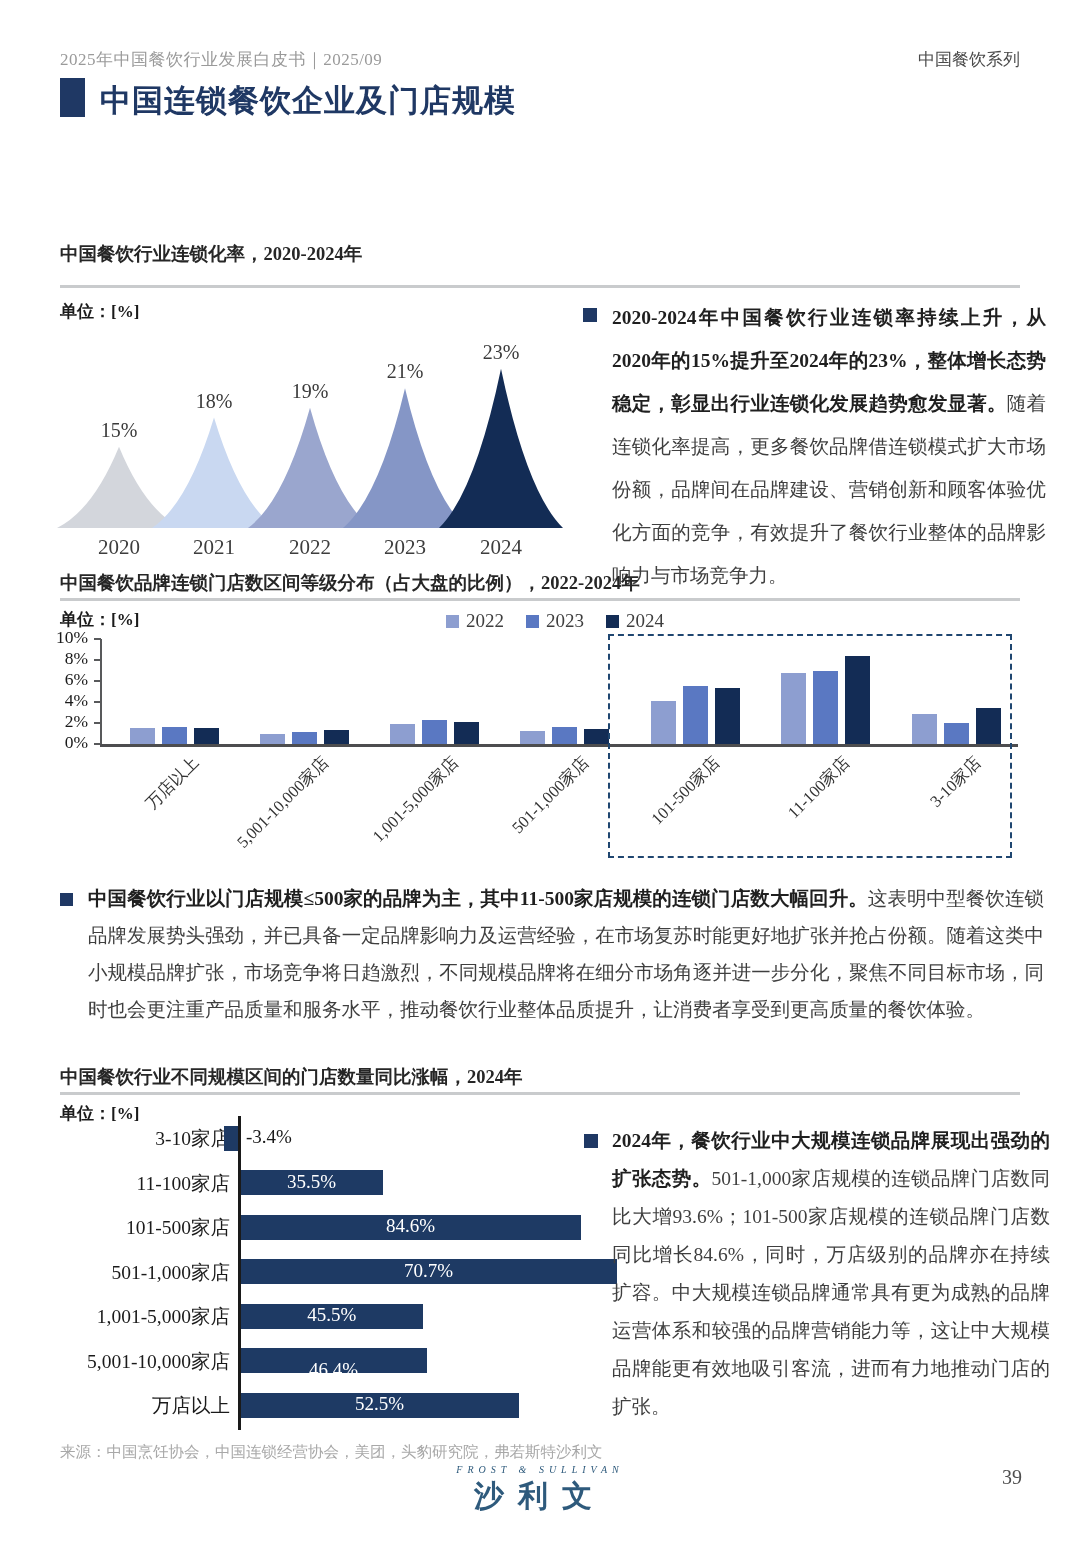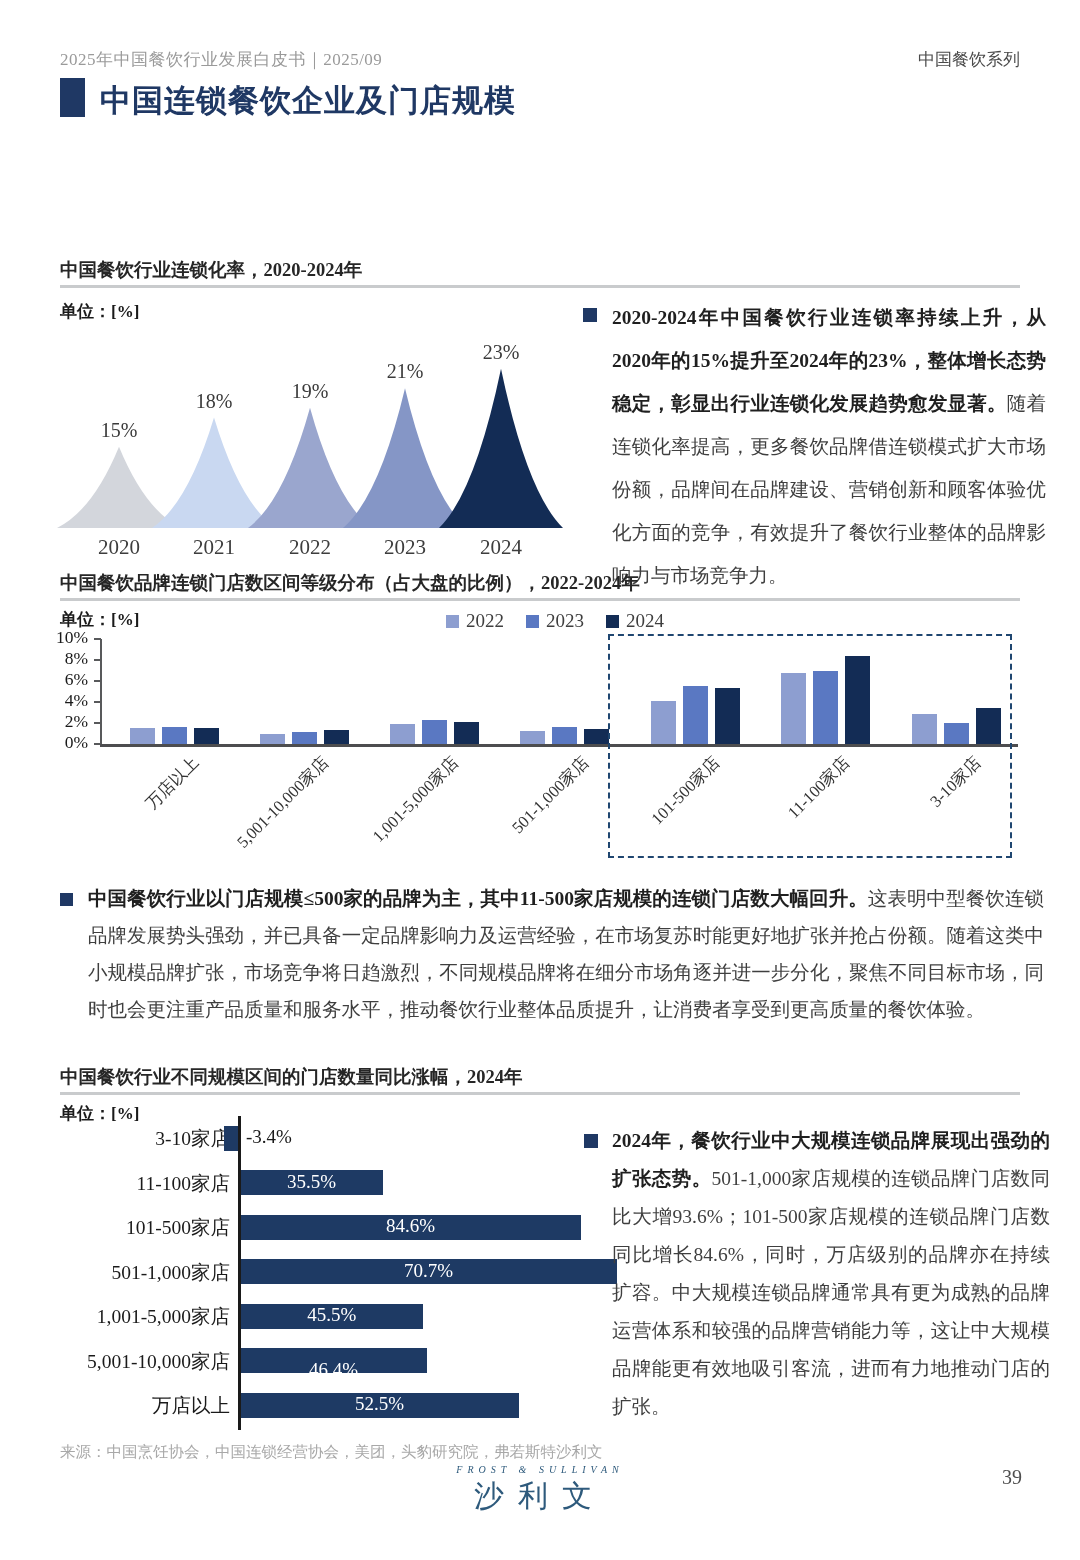--- a/index.html
+++ b/index.html
@@ -17,21 +17,21 @@
   .page-title{ left:100px; top:80px; font-size:31px; font-weight:bold; color:#1f3864; letter-spacing:1px; }
   
   .highlight {
     left:60px; top:126px; width:960px; height:112px; background:#ececec;
     padding:5px 12px; font-size:27px; font-weight:bold; color:#203a5f; line-height:36px;
   }
   
   .sec-title { left:60px; font-size:18.5px; font-weight:bold; color:#262626; }
   .rule { left:60px; width:960px; height:2.5px; background:#c9cbcd; }
   .unit { left:60px; font-size:17px; font-weight:bold; color:#1a1a1a; }
-  .t1 { top:257px; } .r1 { top:285px; } .u1 { top:300px; }
+  .t1 { top:241px; } .r1 { top:285px; } .u1 { top:300px; }
   .t2 { top:570px; } .r2 { top:598px; } .u2 { top:608px; }
   .t3 { top:1064px; } .r3 { top:1092px; } .u3 { top:1102px; }
   
   #chart1 { left:57px; top:300px; width:516px; height:268px; }
   #chart2 { left:0; top:598px; width:1080px; height:292px; }
   #chart3 { left:0; top:1098px; width:1080px; height:346px; }
   
   .note { font-size:19.5px; line-height:43px; text-align:justify; color:#3f3f3f; }
   .note b { color:#1f1f1f; }
   .bullet-sq { width:14px; height:14px; background:#1f3864; }
@@ -51,21 +51,21 @@
   .legend-item { display:flex; align-items:center; gap:7px; font-size:19px; color:#3f3f3f; }
   .legend-sq { width:13px; height:13px; display:inline-block; }
   
   .cat3 { position:absolute; right:850px; font-size:19.5px; color:#1a1a1a; white-space:nowrap; text-align:right; }
   .val3 { position:absolute; font-size:19px; color:#fff; white-space:nowrap; }
   
   .source { left:60px; top:1442px; font-size:15.5px; color:#a8a8a8; }
   .logo-top { left:0; top:1464px; width:1080px; text-align:center; font-size:10px;
               letter-spacing:5px; color:#2e5a7c; font-style:italic; }
   .logo-main{ left:0; top:1476px; width:1080px; text-align:center; font-size:30px;
-              font-weight:normal; letter-spacing:14px; color:#2e5a7c; }
+              font-weight:bold; letter-spacing:14px; color:#2e5a7c; }
   .page-num { right:58px; top:1466px; font-size:20px; color:#4f4f4f; }
 </style>
 </head>
 <body>
 
 <div class="page">
 
   <div class="abs hdr-left">2025年中国餐饮行业发展白皮书｜2025/09</div>
   <div class="abs hdr-right">中国餐饮系列</div>
 

